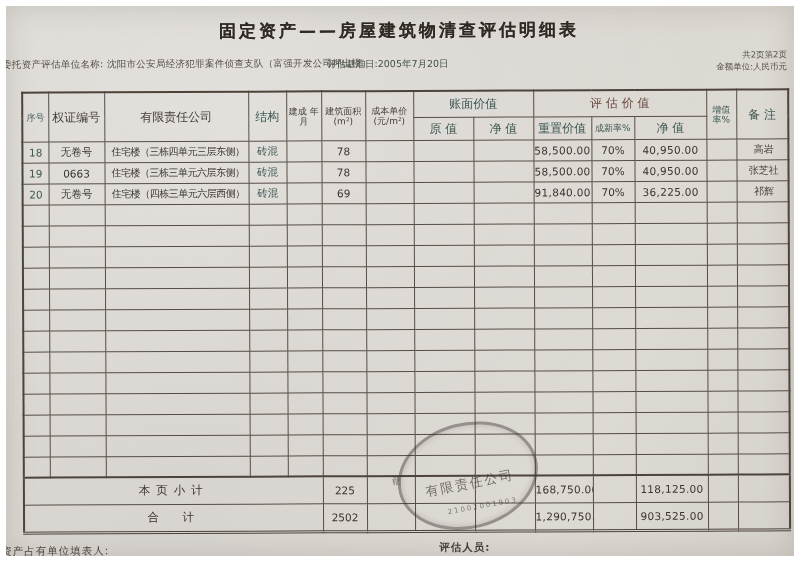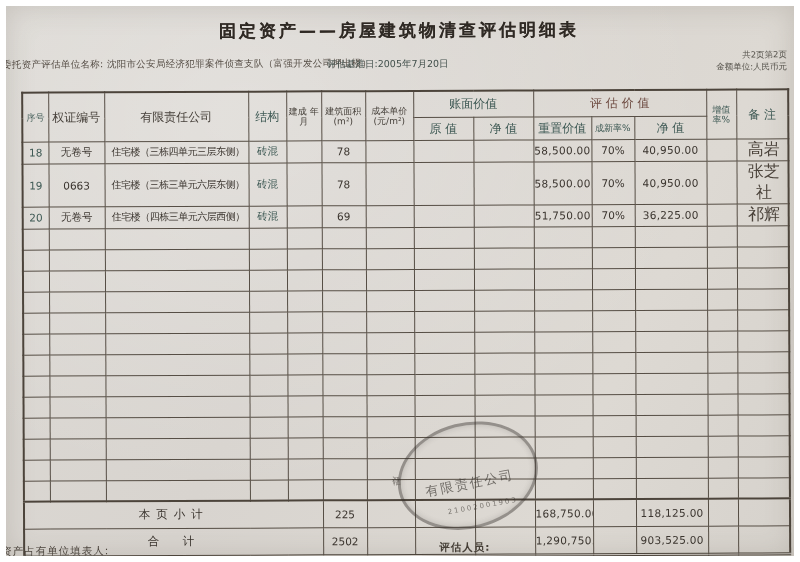--- a/index.html
+++ b/index.html
@@ -40,21 +40,21 @@
   table.sheet { border:2px solid #4c443b; border-bottom:3px double #4c443b; }
   thead th { font-size:12px; color:#46403a; line-height:12px; }
   tbody td { font-size:10.5px; height:21px; }
   .hdr2 td, .hdr2 th { height:23px; }
   .hdr1 th { height:26px; }
   .tiny { font-size:9px; line-height:10px; }
   .teal { color:#3f5a55; }
   .redish { color:#6d4a40; }
   .num { text-align:right; letter-spacing:.3px; }
   .name-cell { text-align:left; padding-left:3px; font-size:10px; letter-spacing:-0.5px; white-space:nowrap; }
-  .remark-cell { text-align:left; padding-left:3px; font-size:16px; color:#4a423a; }
+  .remark-cell { text-align:left; padding-left:3px; font-size:10px; color:#4a423a; }
   .sum-label { font-size:11.5px; font-weight:bold; letter-spacing:6px; color:#38322c; }
   tr.sumrow td { height:27px; }
   tr.totrow td { height:28px; }
   tr.sumrow { border-top:2px solid #4c443b; }
 
   .footer-left { position:absolute; left:-6px; top:537px; font-size:10.5px; font-weight:normal; color:#4a433c; letter-spacing:1px; }
   .footer-right { position:absolute; left:432px; top:535px; font-size:10.5px; font-weight:bold; color:#474038; letter-spacing:1px;text-align:right; }
 
   .stamp {
     position:absolute; left:390px; top:417px; width:142px; height:106px;
@@ -183,21 +183,21 @@
         <tr>
           <td class="teal">20</td>
           <td>无卷号</td>
           <td class="name-cell">住宅楼（四栋三单元六层西侧）</td>
           <td class="teal">砖混</td>
           <td></td>
           <td>69</td>
           <td></td>
           <td></td>
           <td></td>
-          <td class="num">51,750.00</td>
+          <td class="num">91,840.00</td>
           <td>70%</td>
           <td class="num">36,225.00</td>
           <td></td>
           <td class="remark-cell">祁辉</td>
         </tr>
       </tbody>
 
       <tbody id="empty-rows">
           <tr>
             <td></td>

